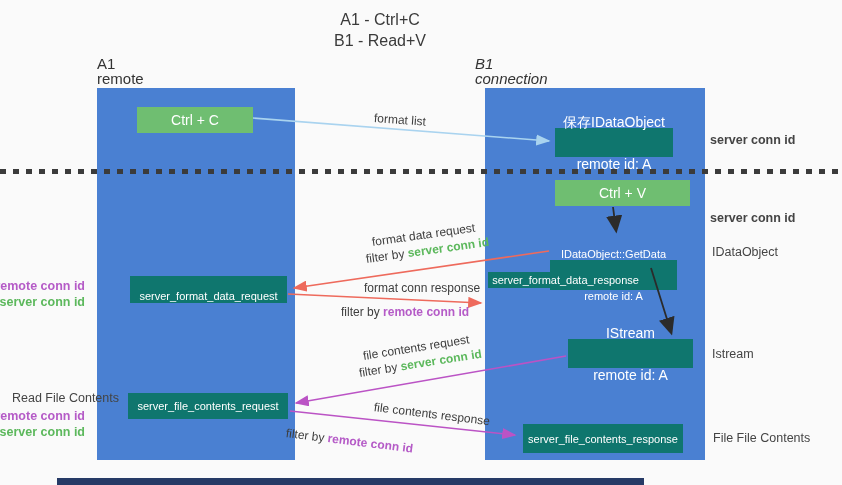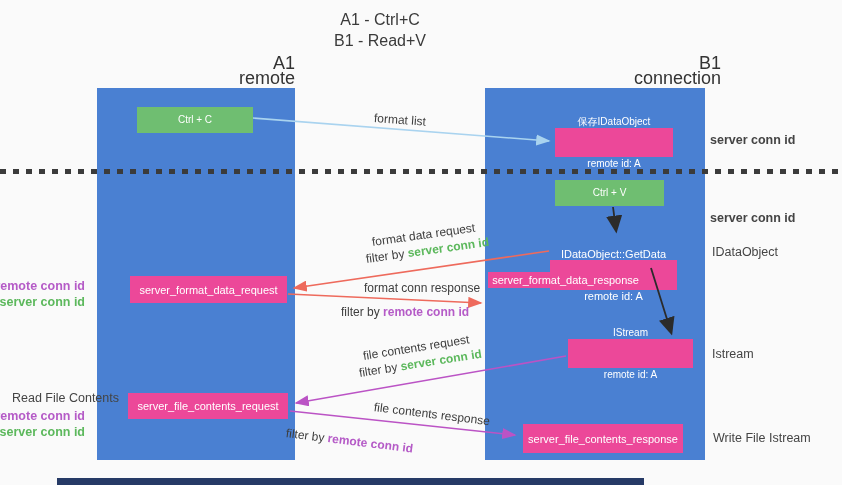--- a/index.html
+++ b/index.html
@@ -8,36 +8,36 @@
     font-family:"Liberation Sans","DejaVu Sans",sans-serif; overflow:hidden;
   }
   .title {
     position:absolute; top:9px; left:0; width:760px; text-align:center;
     font-size:16px; line-height:21px; color:#3a3a3a;
   }
   .lane { position:absolute; top:88px; height:372px; background:#4a80d2; }
   .lane-left  { left:97px;  width:198px; }
   .lane-right { left:485px; width:220px; }
   .lane-header {
-    position:absolute; top:56px; text-align:right; font-size:18px;
+    position:absolute; top:56px; text-align:left; font-size:15px;
     line-height:15px; color:#333;
   }
   .dotted {
     position:absolute; left:0; top:169px; width:842px; height:5px;
     background:repeating-linear-gradient(to right,#3b3b3b 0 6px,transparent 6px 13px);
     z-index:3;
   }
   .node {
     position:absolute; display:flex; flex-direction:column; align-items:center;
-    justify-content:center; color:#fff; text-align:center; font-size:10px;
+    justify-content:center; color:#fff; text-align:center; font-size:14px;
     line-height:14px; z-index:4; white-space:nowrap;
   }
   .node.wide { font-size:11px; }
   .green-node  { background:#6fbe71; }
-  .orange-node { background:#ec4899;gap:28px; }
+  .orange-node { background:#0f766e;gap:28px; }
   .arrow-label {
     position:absolute; font-size:12px; color:#3d3d3d; white-space:nowrap;
     transform-origin:left center; z-index:6;
   }
   .green-text  { color:#5cb85c; font-weight:bold; }
   .purple-text { color:#b55bc7; font-weight:bold; }
   .side-label {
     position:absolute; font-size:12.5px; color:#444; white-space:nowrap; z-index:6;
   }
   .conn-group {
@@ -57,49 +57,49 @@
 
   <div class="title">
     <div>A1 - Ctrl+C</div>
     <div>B1 - Read+V</div>
   </div>
 
   <div class="lane-header" style="left:97px;width:198px;">
     <div>A1</div>
     <div>remote</div>
   </div>
-  <div class="lane-header" style="left:501px;width:220px;">
+  <div class="lane-header" style="left:475px;width:220px;font-style:italic;">
     <div>B1</div>
     <div>connection</div>
   </div>
 
   <div class="lane lane-left"></div>
   <div class="lane lane-right"></div>
 
   <div class="dotted"></div>
 
   <div class="node green-node" style="left:137px;top:107px;width:116px;height:26px;">
     <span>Ctrl + C</span>
   </div>
 
   <div class="node orange-node" style="left:555px;top:128px;width:118px;height:29px;">
     <span>保存IDataObject</span>
     <span>remote id: A</span>
   </div>
 
-  <div class="node green-node" style="left:555px;top:180px;width:109px;height:26px;">
+  <div class="node green-node" style="left:555px;top:180px;width:135px;height:26px;">
     <span>Ctrl + V</span>
   </div>
 
   <div class="node orange-node wide" style="left:550px;top:237px;width:127px;height:30px;margin-top:23px;">
     <span>IDataObject::GetData</span>
     <span>remote id: A</span>
   </div>
 
-  <div class="node orange-node wide" style="left:130px;top:276px;width:157px;height:27px;">
+  <div class="node orange-node wide" style="left:130px;top:276px;width:157px;height:27px;justify-content:flex-end;">
     <span>server_format_data_request</span>
   </div>
 
   <div class="node orange-node wide" style="left:488px;top:272px;width:155px;height:16px;">
     <span>server_format_data_response</span>
   </div>
 
   <div class="node orange-node" style="left:568px;top:339px;width:125px;height:29px;">
     <span>IStream</span>
     <span>remote id: A</span>
@@ -160,21 +160,21 @@
   <div class="arrow-label" style="left:374px;top:400px;transform:rotate(7deg);">file contents response</div>
   <div class="arrow-label" style="left:286px;top:426px;transform:rotate(7deg);">
     <span>filter by</span>
     <span class="purple-text">remote conn id</span>
   </div>
 
   <div class="side-label green-text" style="left:710px;top:133px;font-weight:bold;">server conn id</div>
   <div class="side-label green-text" style="left:710px;top:211px;font-weight:bold;">server conn id</div>
   <div class="side-label" style="left:712px;top:245px;">IDataObject</div>
   <div class="side-label" style="left:712px;top:347px;">Istream</div>
-  <div class="side-label" style="left:713px;top:431px;">Write File Istream</div>
+  <div class="side-label" style="left:713px;top:431px;">File File Contents</div>
 
   <div class="conn-group" style="right:757px;top:278px;">
     <div class="purple-text">remote conn id</div>
     <div class="green-text">server conn id</div>
   </div>
   <div class="side-label" style="left:12px;top:391px;">Read File Contents</div>
   <div class="conn-group" style="right:757px;top:408px;">
     <div class="purple-text">remote conn id</div>
     <div class="green-text">server conn id</div>
   </div>

